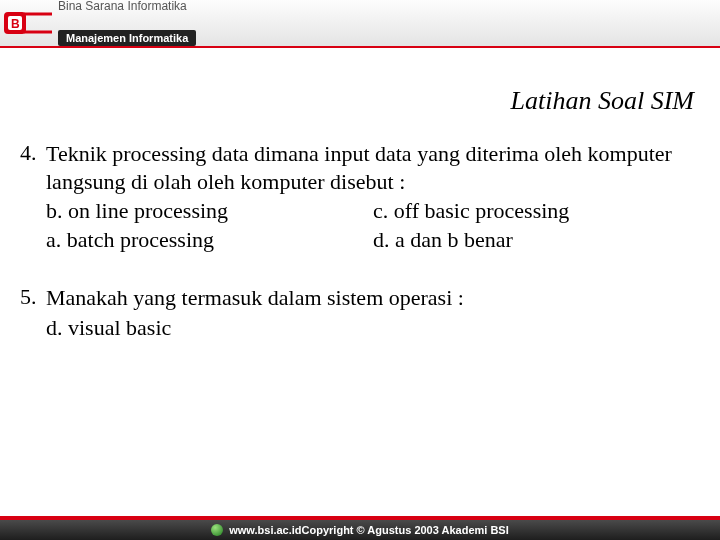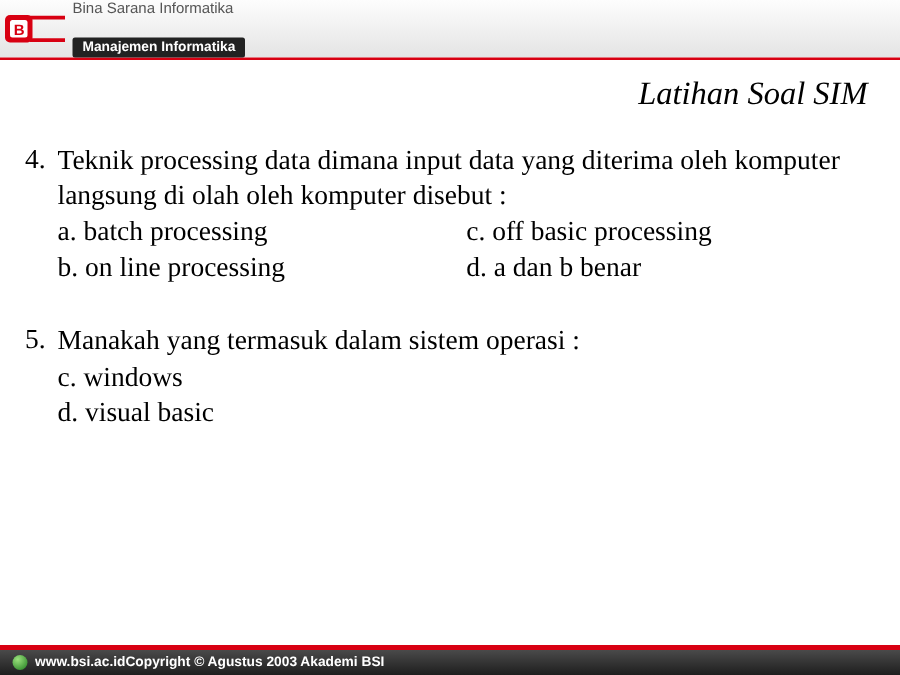--- a/index.html
+++ b/index.html
@@ -38,21 +38,21 @@
     margin-top:16px;
   }
   
   .content{
     padding:10px 20px 0 20px;
   }
   .title{
     text-align:right;
     font-style:italic;
     font-size:26px;
-    margin:2px 6px 24px 0;
+    margin:28px 6px 24px 0;
   }
   .question{
     margin-bottom:30px;
   }
   .q-row{
     display:flex;align-items:flex-start;
   }
   .q-num{
     width:26px;flex-shrink:0;
   }
@@ -68,21 +68,21 @@
   .footer{
     position:absolute;left:0;bottom:0;width:100%;
     font-family:Arial,Helvetica,sans-serif;
   }
   .f-red{
     height:4px;background:#d80012;
   }
   .f-bar{
     height:20px;
     background:linear-gradient(#4a4a4a,#1e1e1e);
-    display:flex;align-items:center;justify-content:flex-start;
+    display:flex;align-items:center;justify-content:center;
     color:#fff;font-size:11px;font-weight:bold;
     padding:0 10px;
   }
   .f-left{display:flex;align-items:center;gap:6px}
   .globe{
     width:12px;height:12px;border-radius:50%;
     background:radial-gradient(circle at 35% 30%,#9be27d,#1e7a1e);
     flex-shrink:0;
   }
 </style>
@@ -109,40 +109,39 @@
 
   <div class="title">Latihan Soal SIM</div>
 
   <div class="question">
     <div class="q-row">
       <div class="q-num">4.</div>
       <div class="q-body">
         <div class="stem">Teknik processing data dimana input data yang diterima oleh komputer langsung di olah oleh komputer disebut :</div>
         <div class="opts">
           <div class="col">
+            <div class="opt">b. on line processing</div>
             <div class="opt">a. batch processing</div>
-            <div class="opt">b. on line processing</div>
           </div>
           <div class="col">
             <div class="opt">c. off basic processing</div>
             <div class="opt">d. a dan b benar</div>
           </div>
         </div>
       </div>
     </div>
   </div>
 
   <div class="question">
     <div class="q-row">
       <div class="q-num">5.</div>
       <div class="q-body">
         <div class="stem">Manakah yang termasuk dalam sistem operasi :</div>
         <div class="opts">
           <div class="col">
-            <div class="opt">c. windows</div>
             <div class="opt">d. visual basic</div>
           </div>
         </div>
       </div>
     </div>
   </div>
 
 </div>
 
 <div class="footer">

